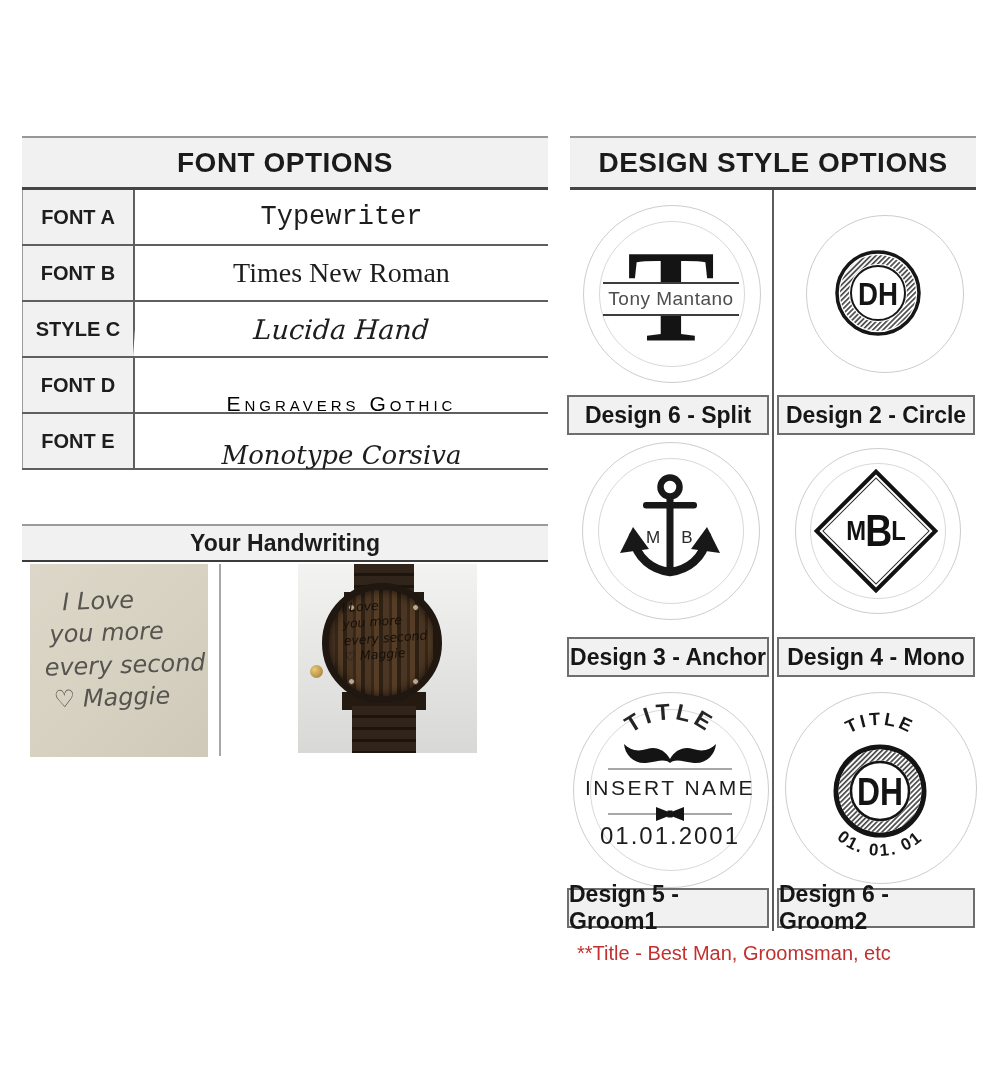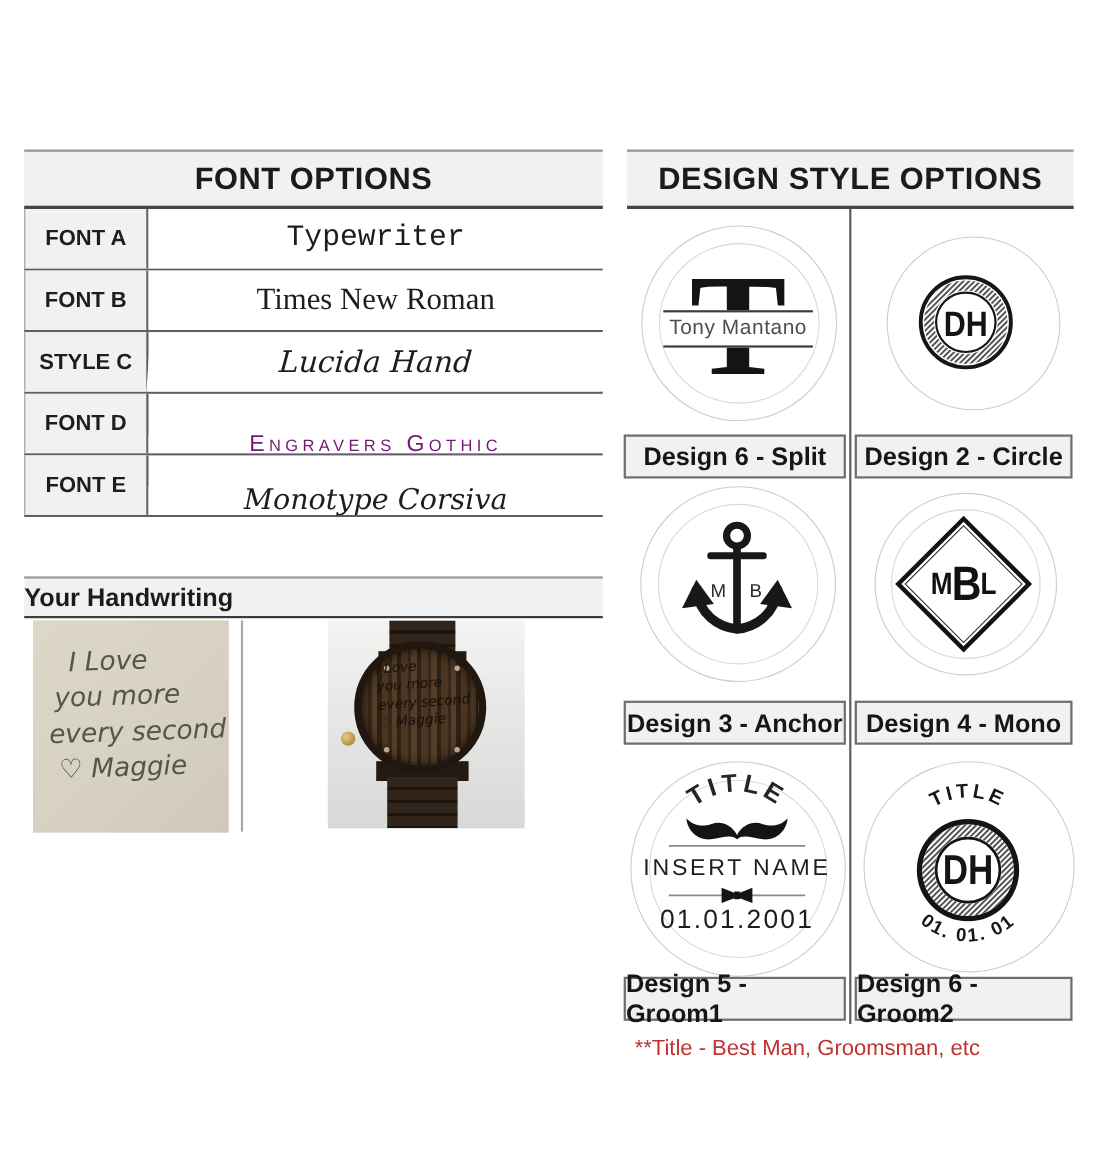--- a/index.html
+++ b/index.html
@@ -19,27 +19,27 @@
 
   
   .frow{position:absolute;left:22px;width:526px;height:54px;border-bottom:2px solid #5f5f5f;display:flex;}
   .flabel{width:110px;background:#f1f1f1;border-left:1px solid #9b9b9b;border-right:2px solid #5f5f5f;
           display:flex;align-items:center;justify-content:center;
           font-weight:bold;font-size:20px;color:#1d1d1d;}
   .fsample{flex:1;display:flex;align-items:center;justify-content:center;background:#fff;color:#1d1d1d;}
   .f-typewriter{font-family:"Liberation Mono",monospace;font-size:27px;}
   .f-times{font-family:"Liberation Serif",serif;font-size:28px;}
   .f-lucida{font-family:"DejaVu Serif",serif;font-style:italic;font-size:27px;transform:skewX(-4deg);}
-  .f-engravers{font-size:21px;letter-spacing:4px;font-variant:small-caps;color:#701a75;margin-top:38px;}
+  .f-engravers{font-size:21px;letter-spacing:4px;font-variant:small-caps;color:#000000;margin-top:38px;}
   .f-corsiva{font-family:"DejaVu Serif",serif;font-style:italic;font-size:26px;margin-top:28px;}
 
   
   .hw-bar{position:absolute;left:22px;top:524px;width:526px;height:34px;background:#f1f1f1;
           border-top:2px solid #9b9b9b;border-bottom:2px solid #3c3c3c;
-          display:flex;align-items:center;font-weight:bold;font-size:23px;}
+          display:flex;align-items:center;justify-content:center;font-weight:bold;font-size:23px;}
   .note-photo{position:absolute;left:30px;top:564px;width:178px;height:193px;
           background:linear-gradient(135deg,#ddd7c9 0%,#d7d1c1 55%,#cfc9b9 100%);}
   .note-text{position:absolute;left:14px;top:20px;transform:rotate(-2deg);
           font-family:"DejaVu Sans",sans-serif;font-style:italic;font-size:24px;
           color:#55544e;line-height:1.35;white-space:nowrap;}
   .note-text .l1{padding-left:20px;}
   .note-text .l2{padding-left:6px;}
   .note-text .l4{padding-left:8px;}
   .hw-div{position:absolute;left:219px;top:564px;width:2px;height:192px;background:#a8a8a8;}
   .watch-photo{position:absolute;left:298px;top:564px;width:179px;height:189px;

